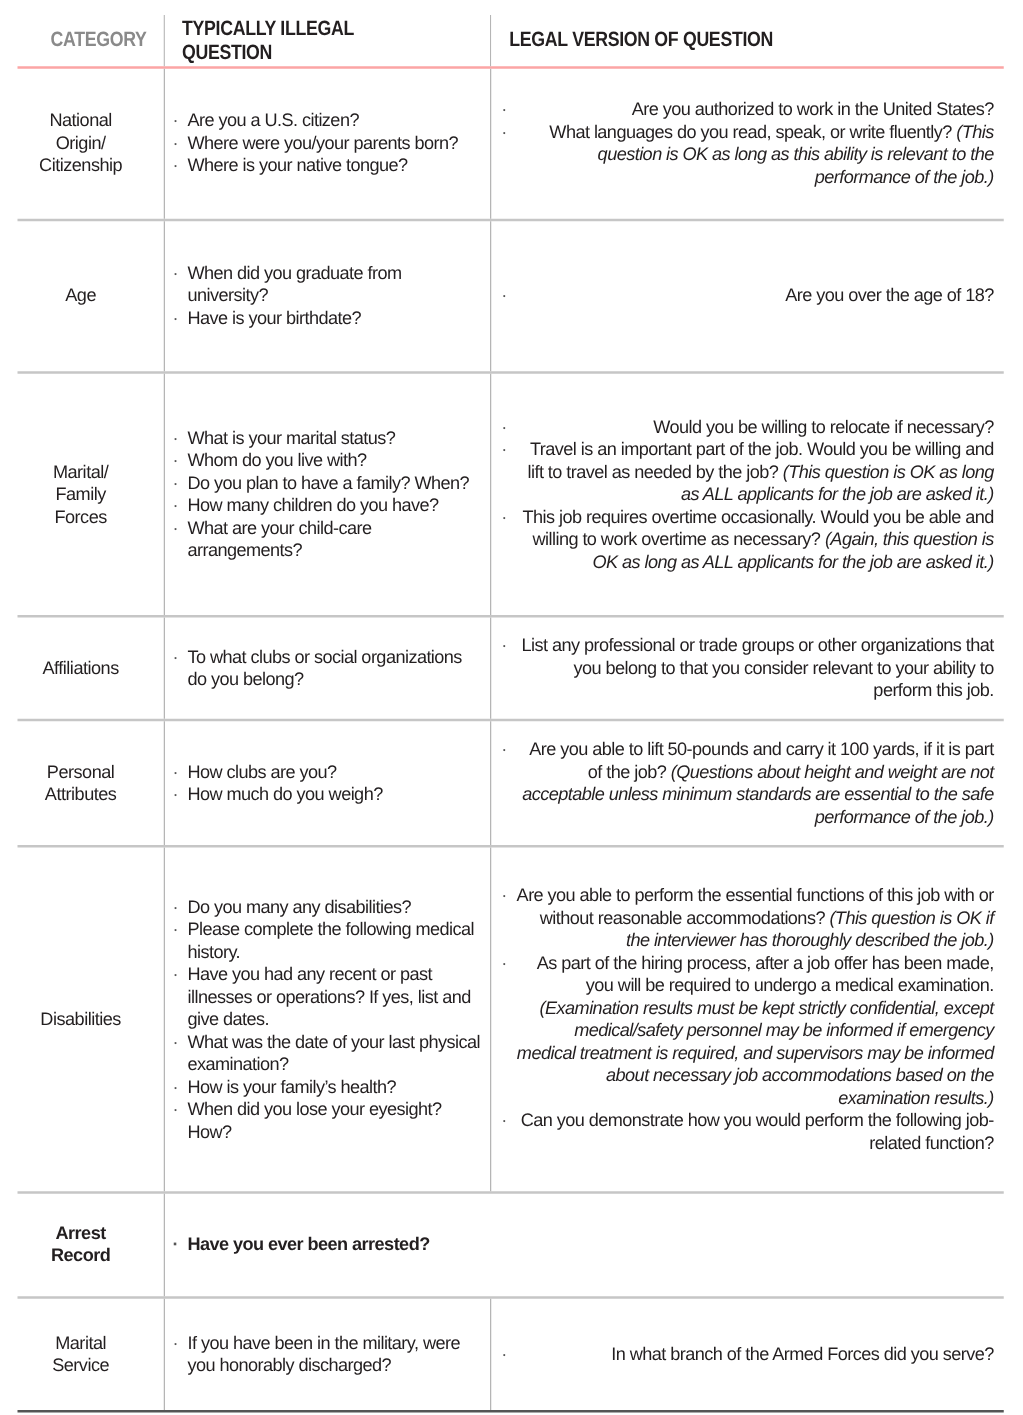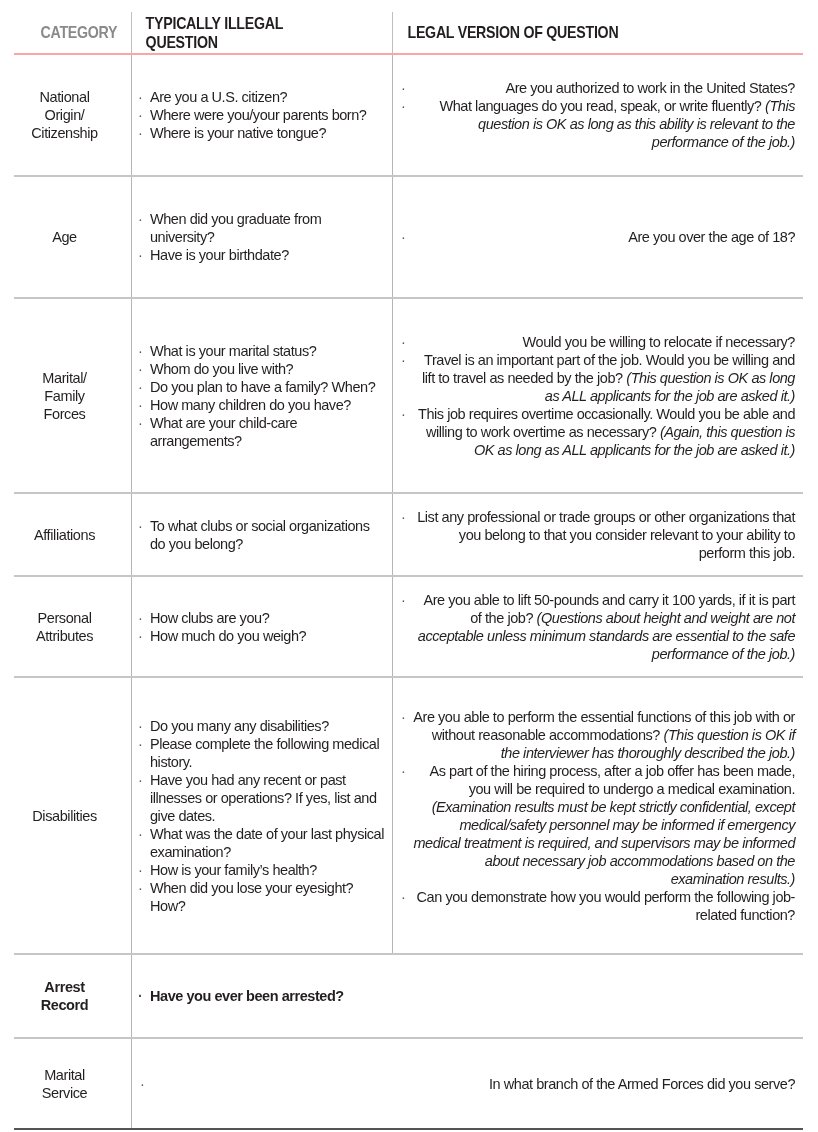--- a/index.html
+++ b/index.html
@@ -162,20 +162,25 @@
           <ul>
             <li>Have you ever been arrested?</li>
           </ul>
         </div>
       </div>
       <div class="row" style="height: 89px;">
         <div class="cat">
           <div>Marital</div>
           <div>Service</div>
         </div>
+        <div class="col2">
+          <ul>
+            <li>If you have been in the military, were you honorably discharged?</li>
+          </ul>
+        </div>
         <div class="col3">
           <ul>
             <li><span>In what branch of the Armed Forces did you serve?</span></li>
           </ul>
         </div>
       </div>
     </div>
 </div>
 
 </body></html>

